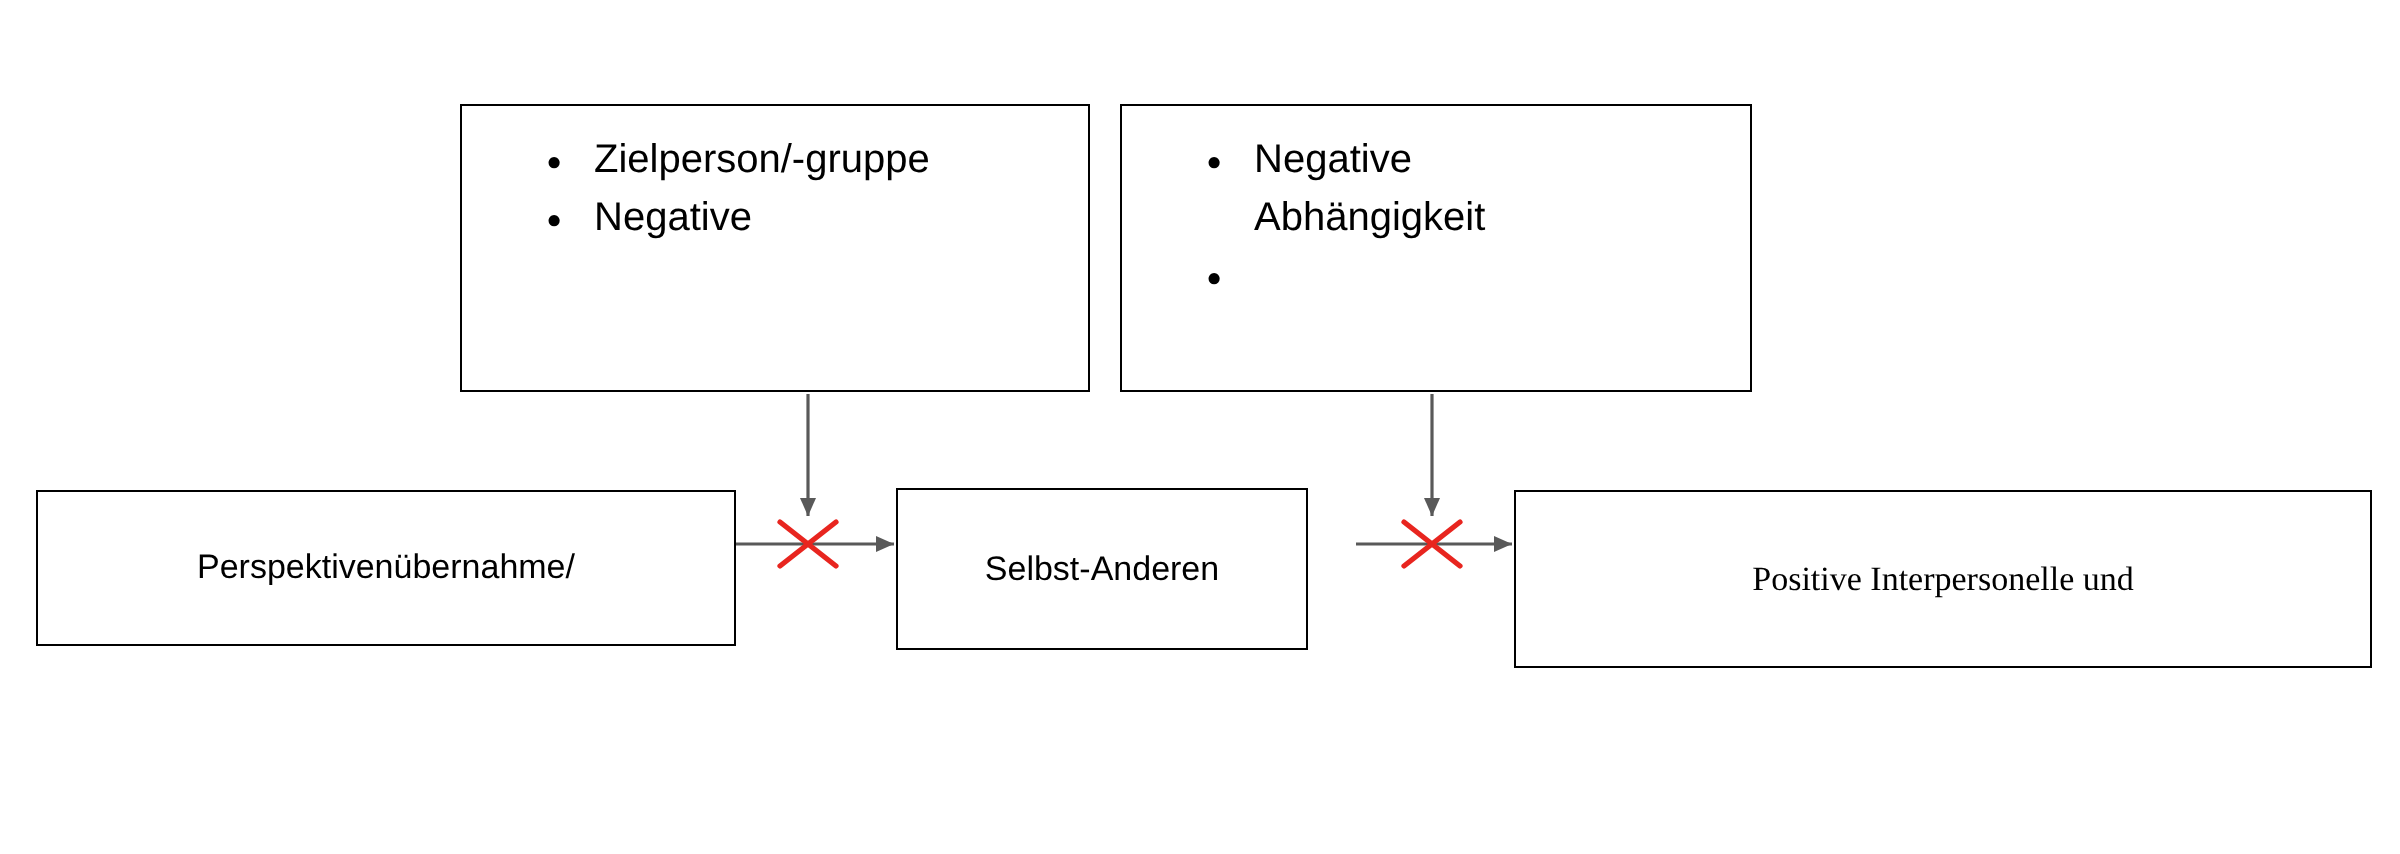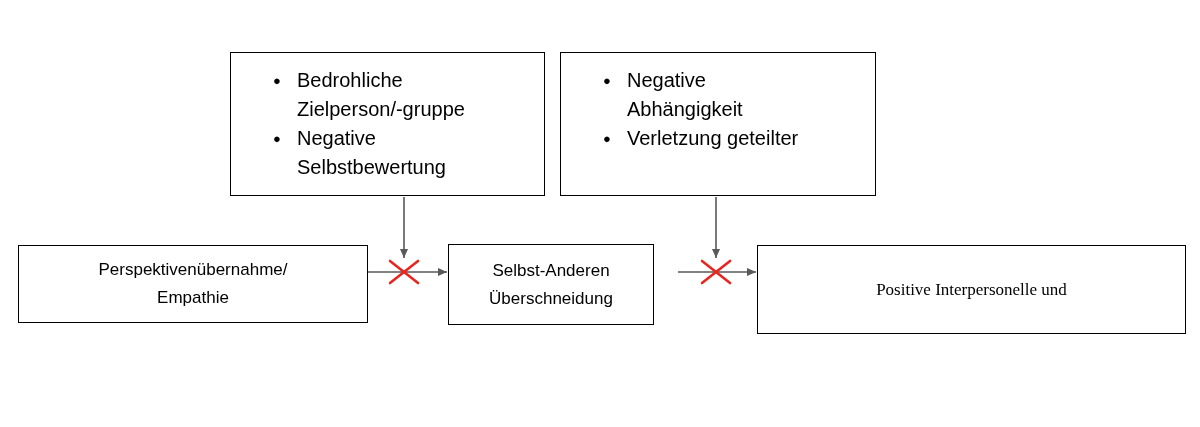--- a/index.html
+++ b/index.html
@@ -92,56 +92,51 @@
     <g stroke="#e8251f">
       <line class="cross-line" x1="702" y1="261" x2="730" y2="283"></line>
       <line class="cross-line" x1="702" y1="283" x2="730" y2="261"></line>
     </g>
   </svg>
 
   <div class="box mod-box mod-box-1">
     <div class="bullet-item">
       <span class="bullet">●</span>
       <span class="bullet-text">
-        <span class="line">Bedrohliche</span>
         <span class="line">Zielperson/-gruppe</span>
       </span>
     </div>
     <div class="bullet-item">
       <span class="bullet">●</span>
       <span class="bullet-text">
         <span class="line">Negative</span>
-        <span class="line">Selbstbewertung</span>
       </span>
     </div>
   </div>
 
   <div class="box mod-box mod-box-2">
     <div class="bullet-item">
       <span class="bullet">●</span>
       <span class="bullet-text">
         <span class="line">Negative</span>
         <span class="line">Abhängigkeit</span>
       </span>
     </div>
     <div class="bullet-item">
       <span class="bullet">●</span>
       <span class="bullet-text">
-        <span class="line">Verletzung geteilter</span>
       </span>
     </div>
   </div>
 
   <div class="box proc-box proc-box-1">
     <span class="line">Perspektivenübernahme/</span>
-    <span class="line">Empathie</span>
   </div>
 
   <div class="box proc-box proc-box-2">
     <span class="line">Selbst-Anderen</span>
-    <span class="line">Überschneidung</span>
   </div>
 
   <div class="box proc-box proc-box-3">
     <span class="line">Positive Interpersonelle und</span>
   </div>
 
 </div>
 
 </body></html>

